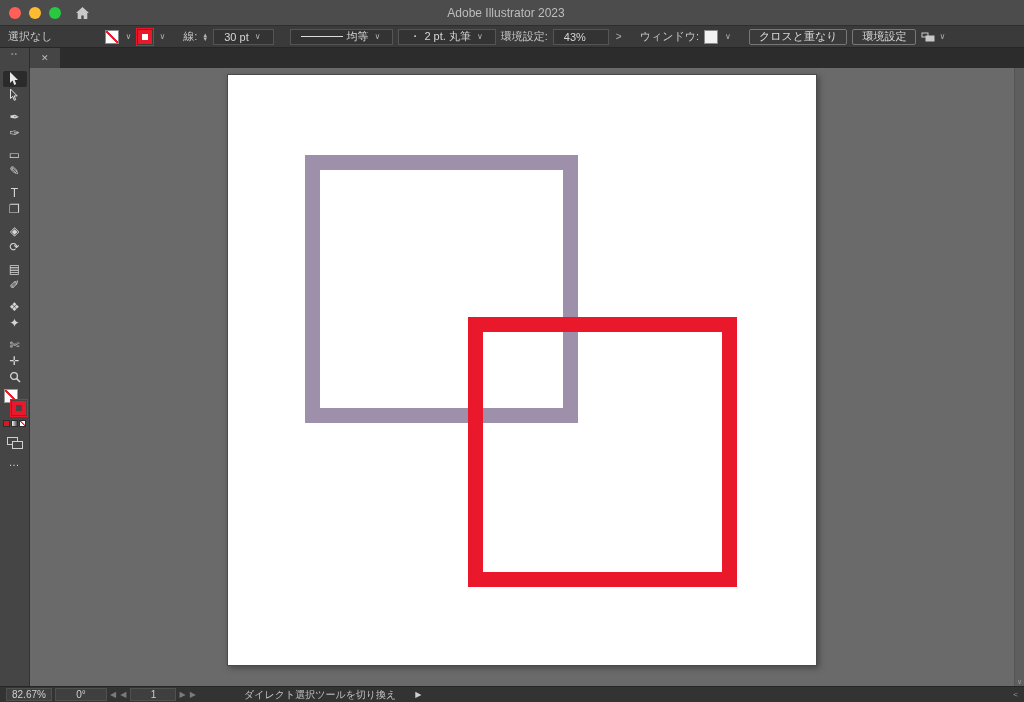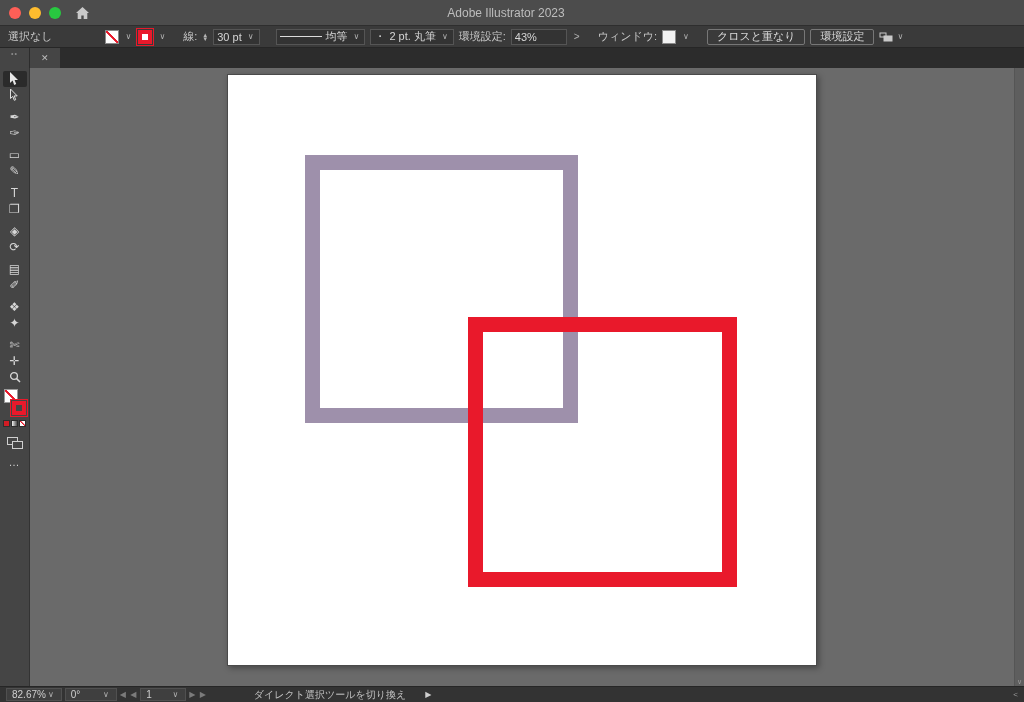--- a/index.html
+++ b/index.html
@@ -22,21 +22,21 @@
 
   
   .controlbar { height:22px; flex:0 0 22px; background:#3a3a3a; border-bottom:1px solid #262626; display:flex; align-items:center; font-size:11px; color:#c9c9c9; padding:0 8px; gap:5px; white-space:nowrap; }
   .cb-sep { width:6px; }
   .chev { font-size:8px; color:#b0b0b0; padding:0 2px; }
   .swatch { width:14px; height:14px; display:inline-block; }
   .swatch-none { background:#fff; border:1px solid #8a8a8a; background-image:linear-gradient(to top right,transparent 44%,#e9192b 46%,#e9192b 56%,transparent 58%); }
   .swatch-stroke { background:#fff; border:4px solid #e9192b; box-shadow:0 0 0 1px #3a3a3a,0 0 0 2px #e9192b; }
   .swatch-style { background:#f2f2f2; border:1px solid #8a8a8a; }
   .stepper { display:flex; flex-direction:column; line-height:4px; font-size:6px; color:#b5b5b5; }
-  .field { background:#333; border:1px solid #555; height:16px; display:flex; align-items:center; padding:0 3px; gap:4px; color:#d6d6d6; }
+  .field { background:#333; border:1px solid #555; height:16px; display:flex; align-items:center; padding:0 10px; gap:4px; color:#d6d6d6; }
   .stroke-line { display:inline-block; width:42px; height:1px; background:#dcdcdc; }
   .cb-button { border:1px solid #777; border-radius:2px; height:16px; display:flex; align-items:center; padding:0 9px; color:#ddd; background:transparent; font-size:11px; font-family:inherit; }
   .ws-icon { display:flex; align-items:center; gap:2px; }
 
   
   .tabbar { height:20px; flex:0 0 20px; background:#2c2c2c; display:flex; align-items:stretch; }
   .tool-stub { width:30px; flex:0 0 30px; background:#454545; border-right:1px solid #2c2c2c; display:flex; justify-content:center; padding-top:2px; color:#8b8b8b; font-size:7px; letter-spacing:1px; }
   .tab { background:#454545; color:#cfcfcf; font-size:11px; display:flex; align-items:center; gap:9px; padding:0 11px; }
   .tab-close { color:#bdbdbd; font-size:9px; }
 
@@ -62,21 +62,21 @@
   .more-dots { margin-top:7px; color:#cfcfcf; font-size:11px; letter-spacing:1px; }
 
   
   .canvas { flex:1 1 auto; position:relative; background:#6a6a6a; overflow:hidden; }
   .artboard { position:absolute; background:#fff; border:1px solid #4a4a4a; box-shadow:2px 2px 6px rgba(0,0,0,.35); }
   .square { position:absolute; background:transparent; }
   .vscroll { position:absolute; top:0; bottom:0; right:0; width:10px; background:#5e5e5e; border-left:1px solid #555; display:flex; align-items:flex-end; justify-content:center; color:#9a9a9a; font-size:7px; }
 
   
   .statusbar { height:16px; flex:0 0 16px; background:#333; border-top:1px solid #262626; display:flex; align-items:center; font-size:10px; color:#b5b5b5; padding:0 6px; gap:3px; white-space:nowrap; }
-  .sb-field { background:#3f3f3f; border:1px solid #505050; height:13px; display:flex; align-items:center; padding:0 5px; color:#cfcfcf; }
+  .sb-field { background:#3f3f3f; border:1px solid #505050; height:13px; display:flex; align-items:center; padding:0 5px; gap:5px; color:#cfcfcf;flex-direction:column; }
   .sb-nav { color:#7b7b7b; font-size:8px; letter-spacing:1px; }
   .sb-hint { margin-left:44px; color:#c0c0c0; }
   .sb-arrow { color:#cfcfcf; font-size:8px; margin-left:16px; }
   .sb-right { margin-left:auto; color:#9a9a9a; font-size:8px; }
 </style>
 </head>
 <body>
 
 <div class="app">
 

